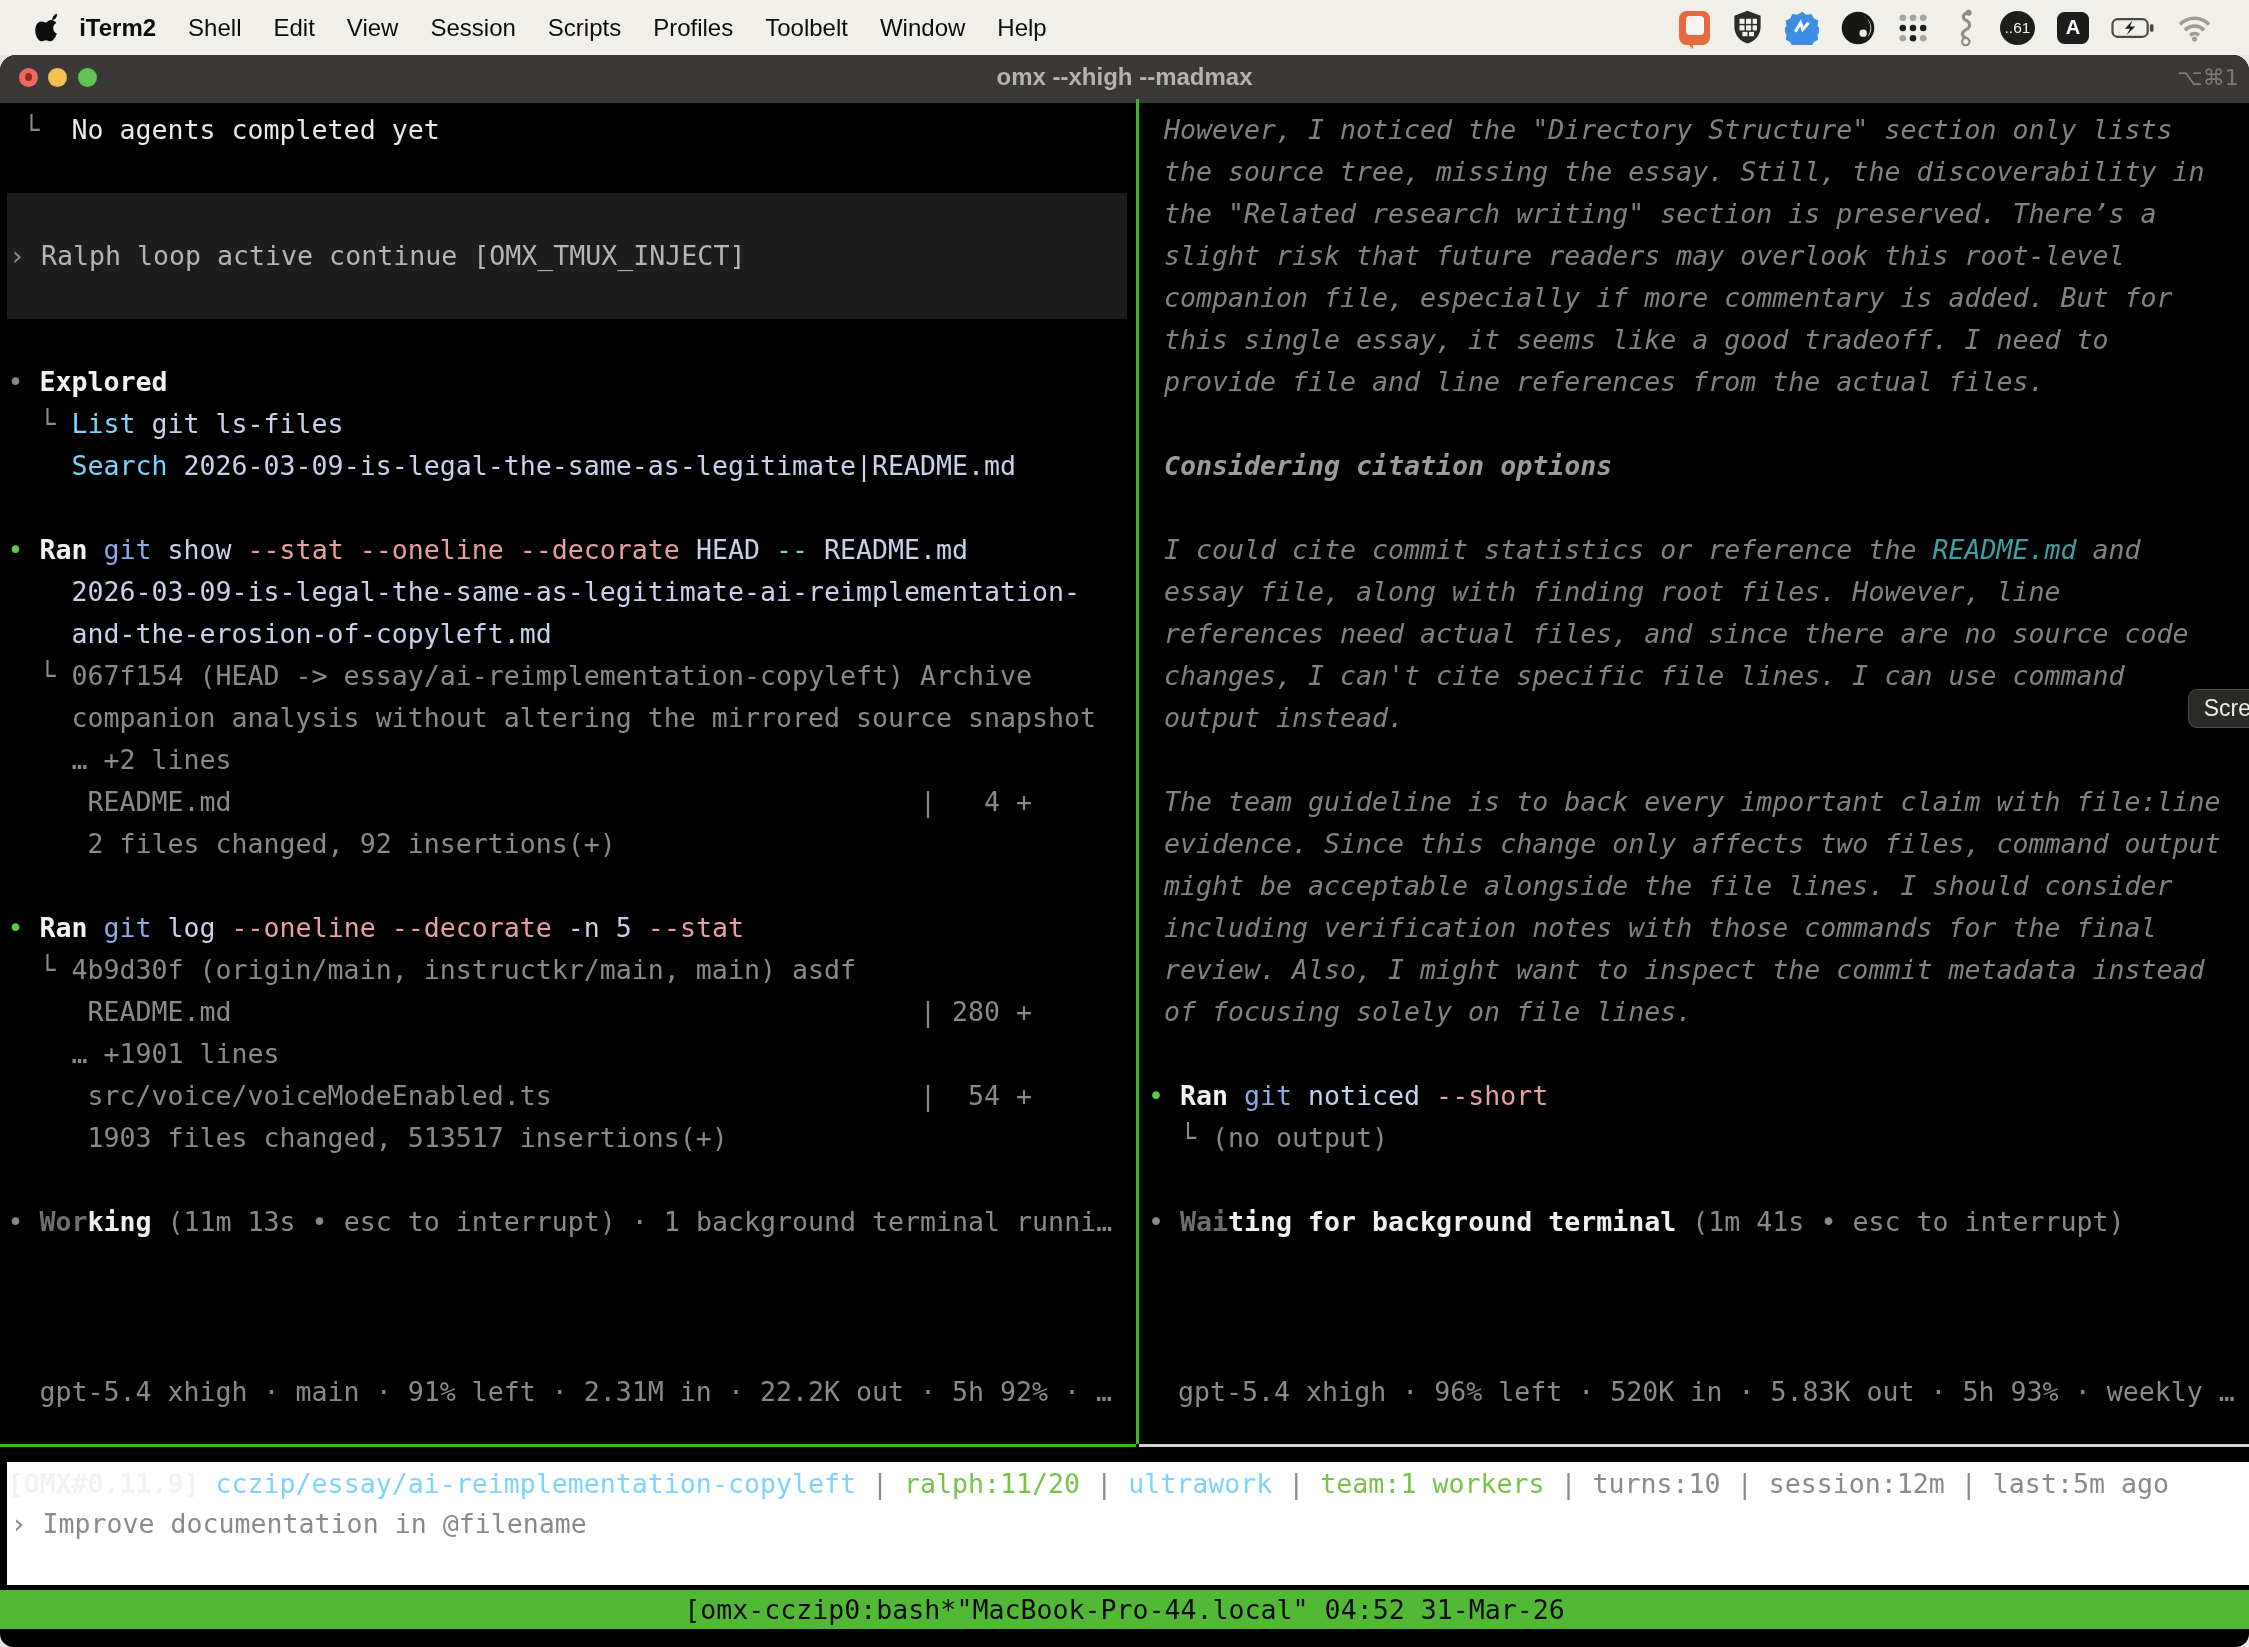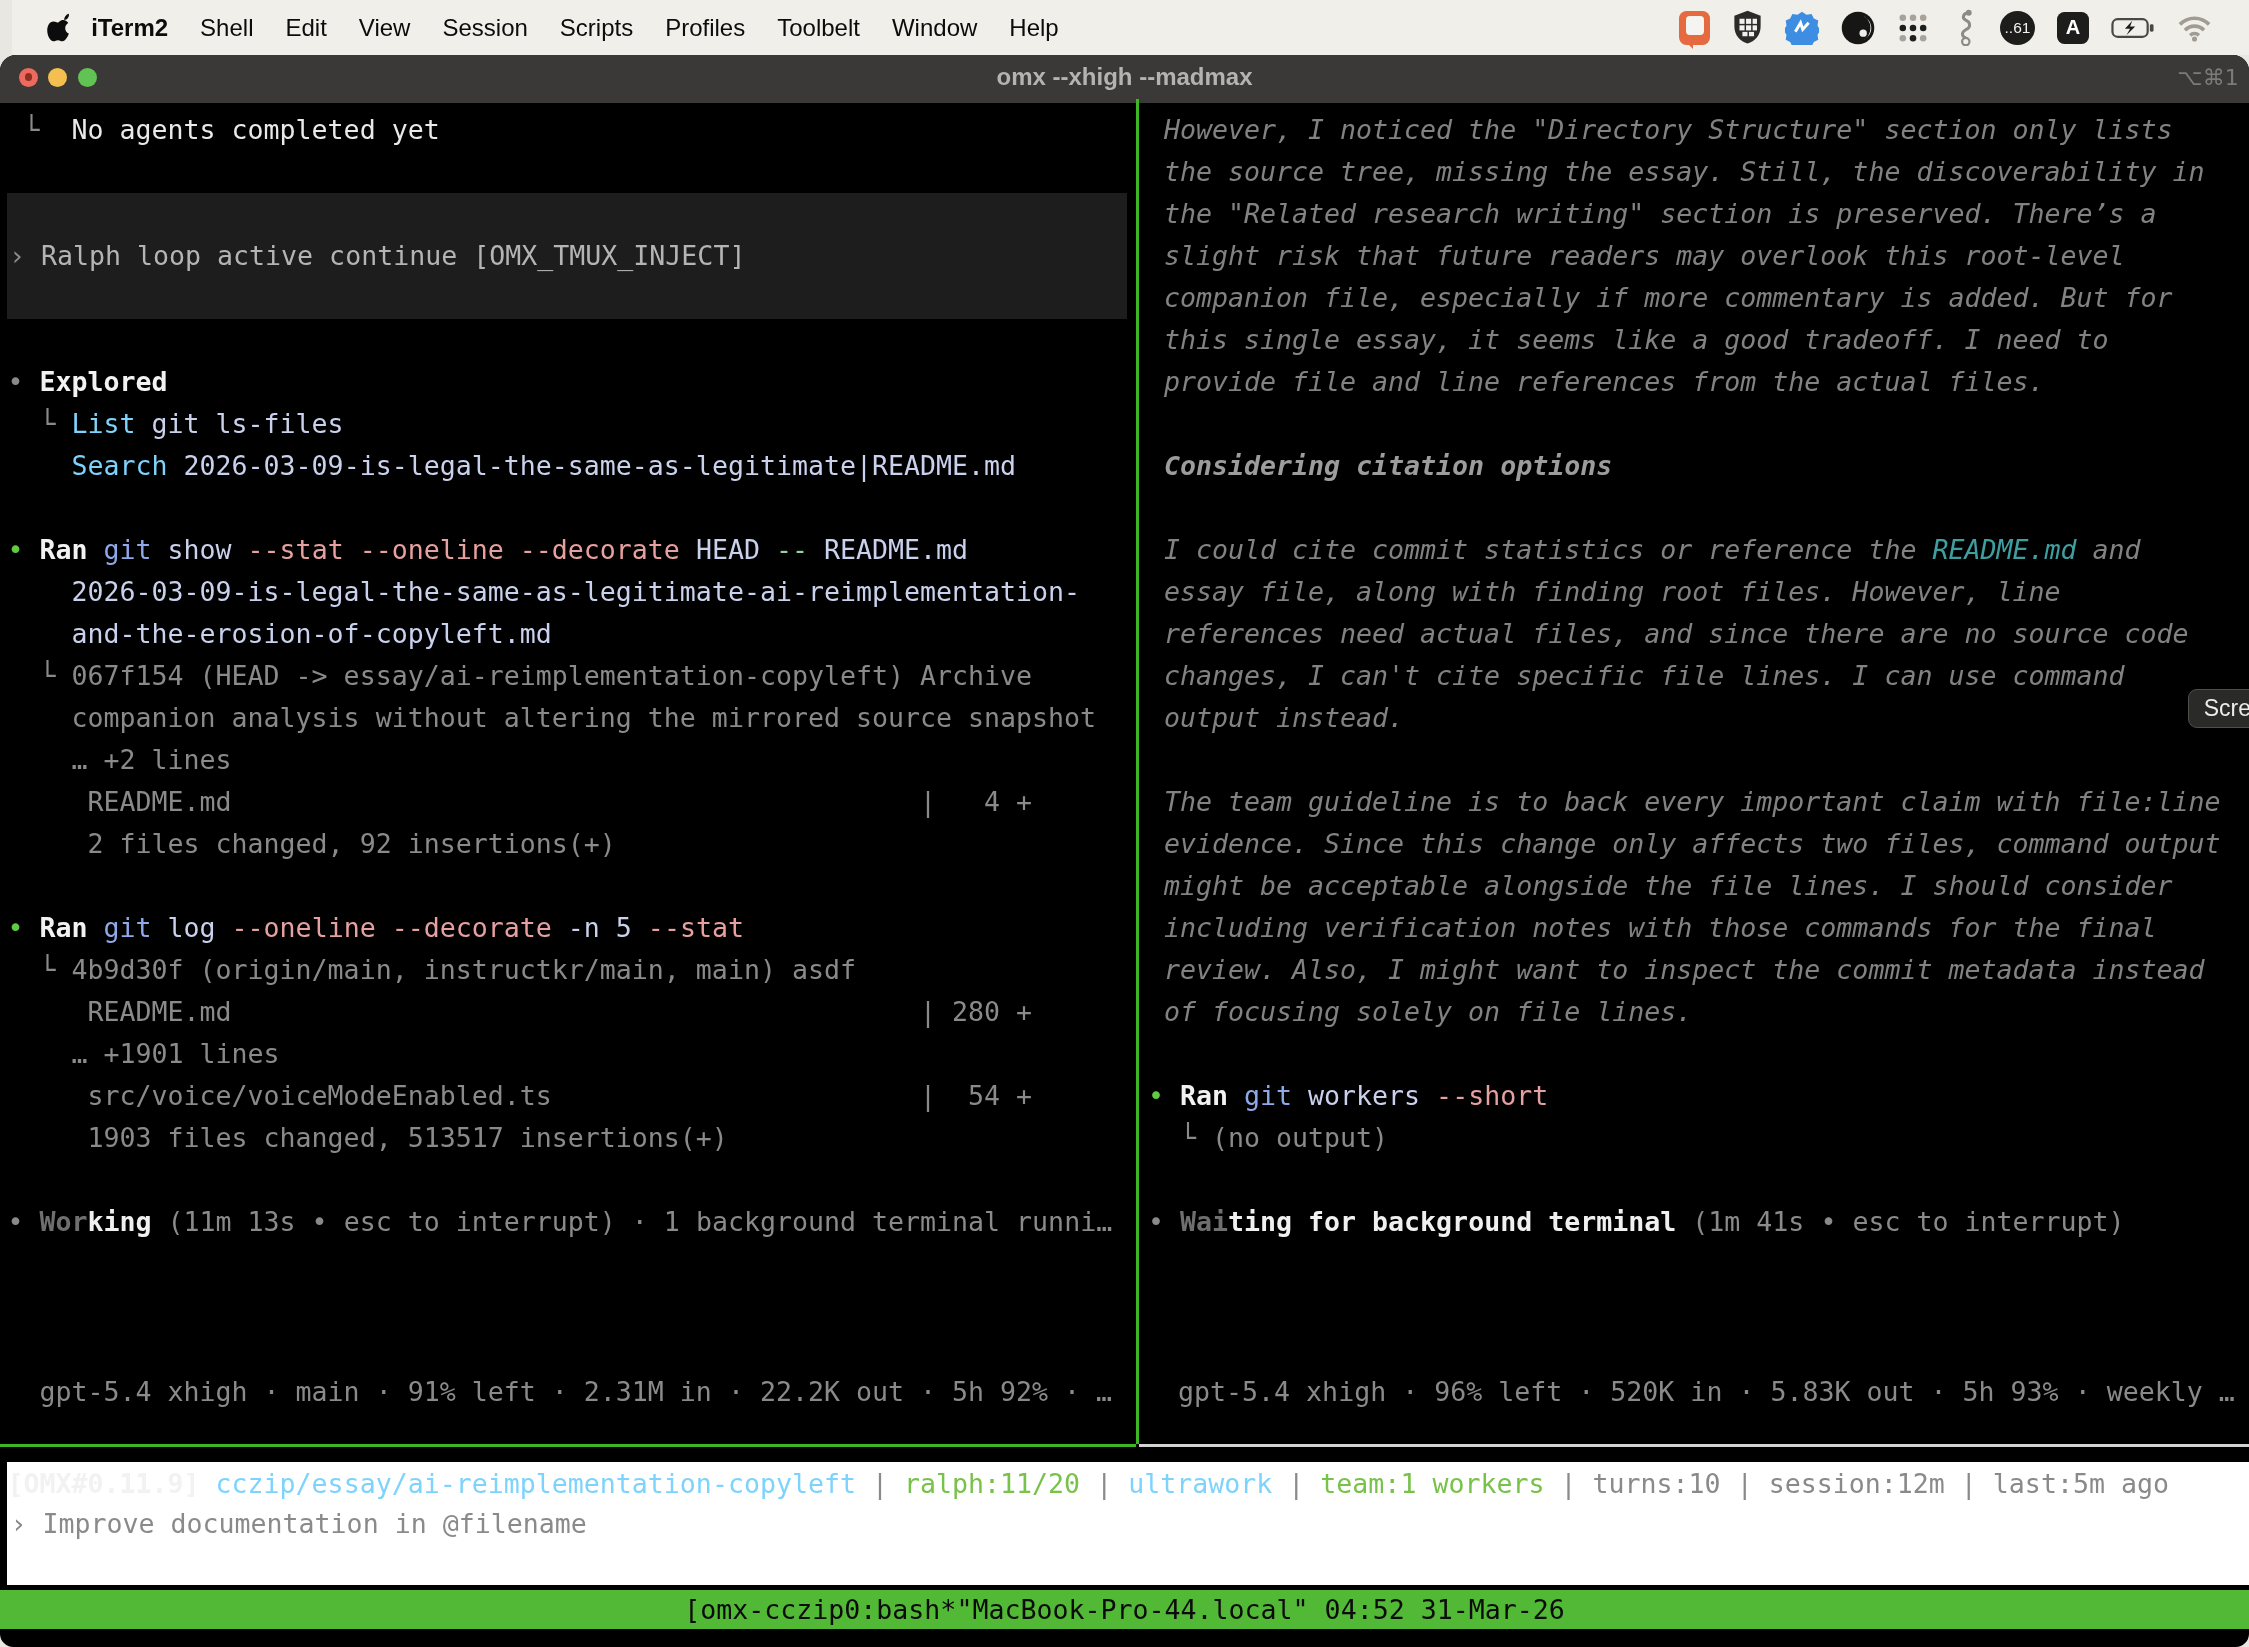--- a/index.html
+++ b/index.html
@@ -1,16 +1,16 @@
 <!DOCTYPE html>
 <html style="font-size:11.8px"><head>
 <meta charset="utf-8">
 <style>
   html,body{margin:0;padding:0;width:2250px;height:1648px;background:#e9e7e2;overflow:hidden;}
-  .menubar{position:absolute;top:0;left:12px;right:0;height:55px;background:#f1efea;display:flex;
+  .menubar{position:absolute;top:0;left:0;right:0;height:55px;background:#f1efea;display:flex;
     font-family:"Liberation Sans",sans-serif;font-size:24px;color:#0c0c0c;}
   .menubar .apple{margin-left:35px;margin-right:10.3px;display:flex;align-items:center;}
   .menu-items{display:flex;align-items:center;gap:32px;margin-left:8.9px;}
   .menu-item{white-space:nowrap;}
   .menu-item.first{font-weight:bold;}
   .status-icons{position:absolute;right:37px;top:0;height:55px;display:flex;align-items:center;gap:22px;}
   .sicon{display:flex;align-items:center;justify-content:center;}
   .counter-badge{width:35px;height:34px;border-radius:50%;background:#1d1d1b;color:#f2f2f0;
     font-family:"Liberation Sans",sans-serif;font-size:15.5px;display:flex;align-items:center;justify-content:center;}
   .a-badge{width:32px;height:32px;border-radius:7.4px;background:#1d1d1b;color:#fff;
@@ -213,21 +213,21 @@
       <div class="row"><span class="s-it"> changes, I can't cite specific file lines. I can use command</span></div>
       <div class="row"><span class="s-it"> output instead.</span></div>
       <div class="row"></div>
       <div class="row"><span class="s-it"> The team guideline is to back every important claim with file:line</span></div>
       <div class="row"><span class="s-it"> evidence. Since this change only affects two files, command output</span></div>
       <div class="row"><span class="s-it"> might be acceptable alongside the file lines. I should consider</span></div>
       <div class="row"><span class="s-it"> including verification notes with those commands for the final</span></div>
       <div class="row"><span class="s-it"> review. Also, I might want to inspect the commit metadata instead</span></div>
       <div class="row"><span class="s-it"> of focusing solely on file lines.</span></div>
       <div class="row"></div>
-      <div class="row"><span class="s-grn">• </span><span class="s-wb">Ran</span><span class="s-blue"> git</span><span class="s-lav"> workers</span><span class="s-sal"> --short</span></div>
+      <div class="row"><span class="s-grn">• </span><span class="s-wb">Ran</span><span class="s-blue"> git</span><span class="s-lav"> noticed</span><span class="s-sal"> --short</span></div>
       <div class="row"><span class="s-dim">  └ (no output)</span></div>
       <div class="row"></div>
       <div class="row"><span class="s-dimb">• </span><span class="s-shim1">Wai</span><span class="s-shim2">ting for background terminal</span><span class="s-dim"> (1m 41s • esc to interrupt)</span></div>
     </div>
 
   <div class="divider-v"></div>
   <div class="hline-left"></div>
   <div class="hline-right"></div>
 
   <div class="prompt-box prompt-left term" id="prompt-left"><span class="s-dim">› </span><span class="s-cursor">I</span><span class="s-dim">mprove documentation in @filename</span></div>

